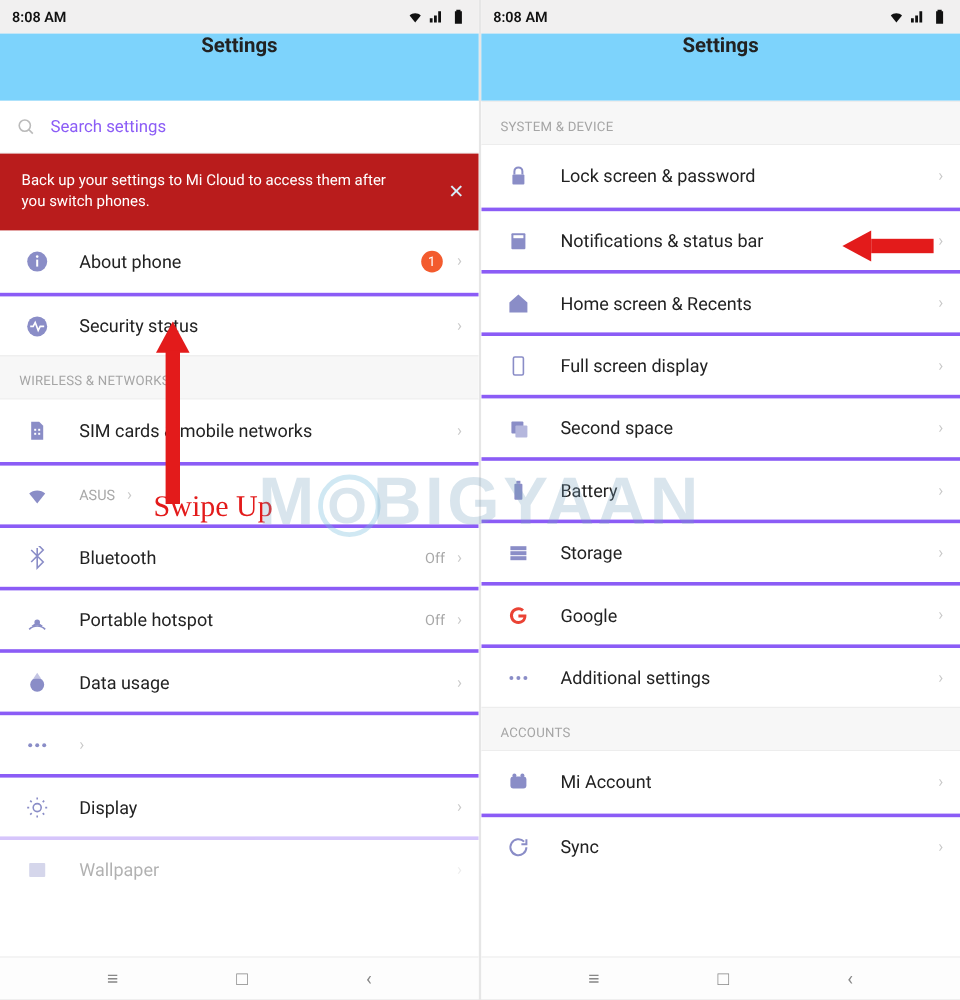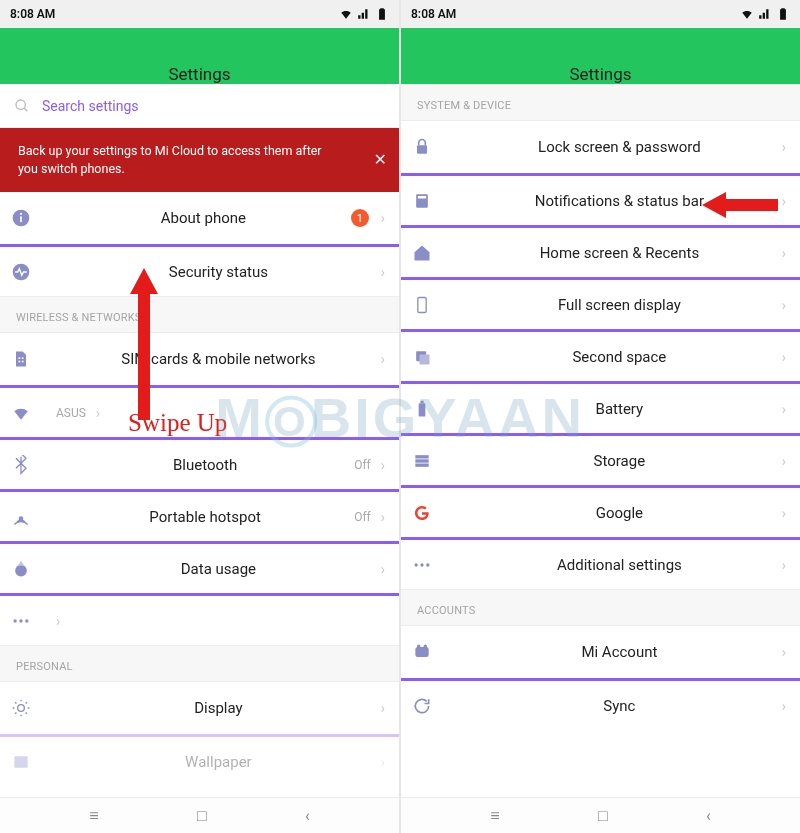--- a/index.html
+++ b/index.html
@@ -34,26 +34,26 @@
     align-items: center;
     justify-content: space-between;
     padding: 0 10px;
     font-size: 12px;
     font-weight: 600;
     color: #111;
   }
   .status-icons { display: flex; align-items: center; gap: 4px; }
   .titlebar {
     height: 56px;
-    background: #22c55e;
-    display: flex;
-    align-items: flex-end;
+    background: #7dd3fc;
+    display: flex;
+    align-items: flex-start;
     justify-content: center;
     font-size: 17px;
-    font-weight: 400;
+    font-weight: 700;
     color: #222;
   }
   .scroll {
     flex: 1;
     overflow: hidden;
     background: #fff;
   }
   .searchbar {
     background: #fff;
     height: 44px;
@@ -87,23 +87,22 @@
     letter-spacing: 0.2px;
     padding: 14px 16px 8px;
     background: #f7f7f7;
     border-top: 1px solid #ededed;
     border-bottom: 1px solid #ededed;
   }
   .row {
     display: flex;
     align-items: center;
     height: 52px;
-    padding: 0 14px 0 8px;
+    padding: 0 14px 0 18px;
     background: #fff;
-    text-align: center;
   }
   .row + .row { border-top: 3px solid #8b5cf6; }
   .row .icon {
     width: 26px;
     display: flex;
     justify-content: center;
     align-items: center;
     margin-right: 22px;
     color: #8a8dc7;
   }
@@ -342,21 +341,20 @@
         <span class="icon">
             <svg viewBox="0 0 24 24" fill="#8a8dc7">
               <circle cx="5" cy="12" r="2"></circle>
               <circle cx="12" cy="12" r="2"></circle>
               <circle cx="19" cy="12" r="2"></circle>
             </svg>
           </span>
         <span class="chev">›</span>
       </div>
 
-      <div class="section-header">PERSONAL</div>
 
       <div class="row">
         <span class="icon">
             <svg viewBox="0 0 24 24" fill="none" stroke="#8a8dc7" stroke-width="1.6">
               <circle cx="12" cy="12" r="4"></circle>
               <path d="M12 2v2M12 20v2M2 12h2M20 12h2M5 5l1.5 1.5M17.5 17.5L19 19M5 19l1.5-1.5M17.5 6.5L19 5"></path>
             </svg>
           </span>
         <span class="label">Display</span>
         <span class="chev">›</span>

